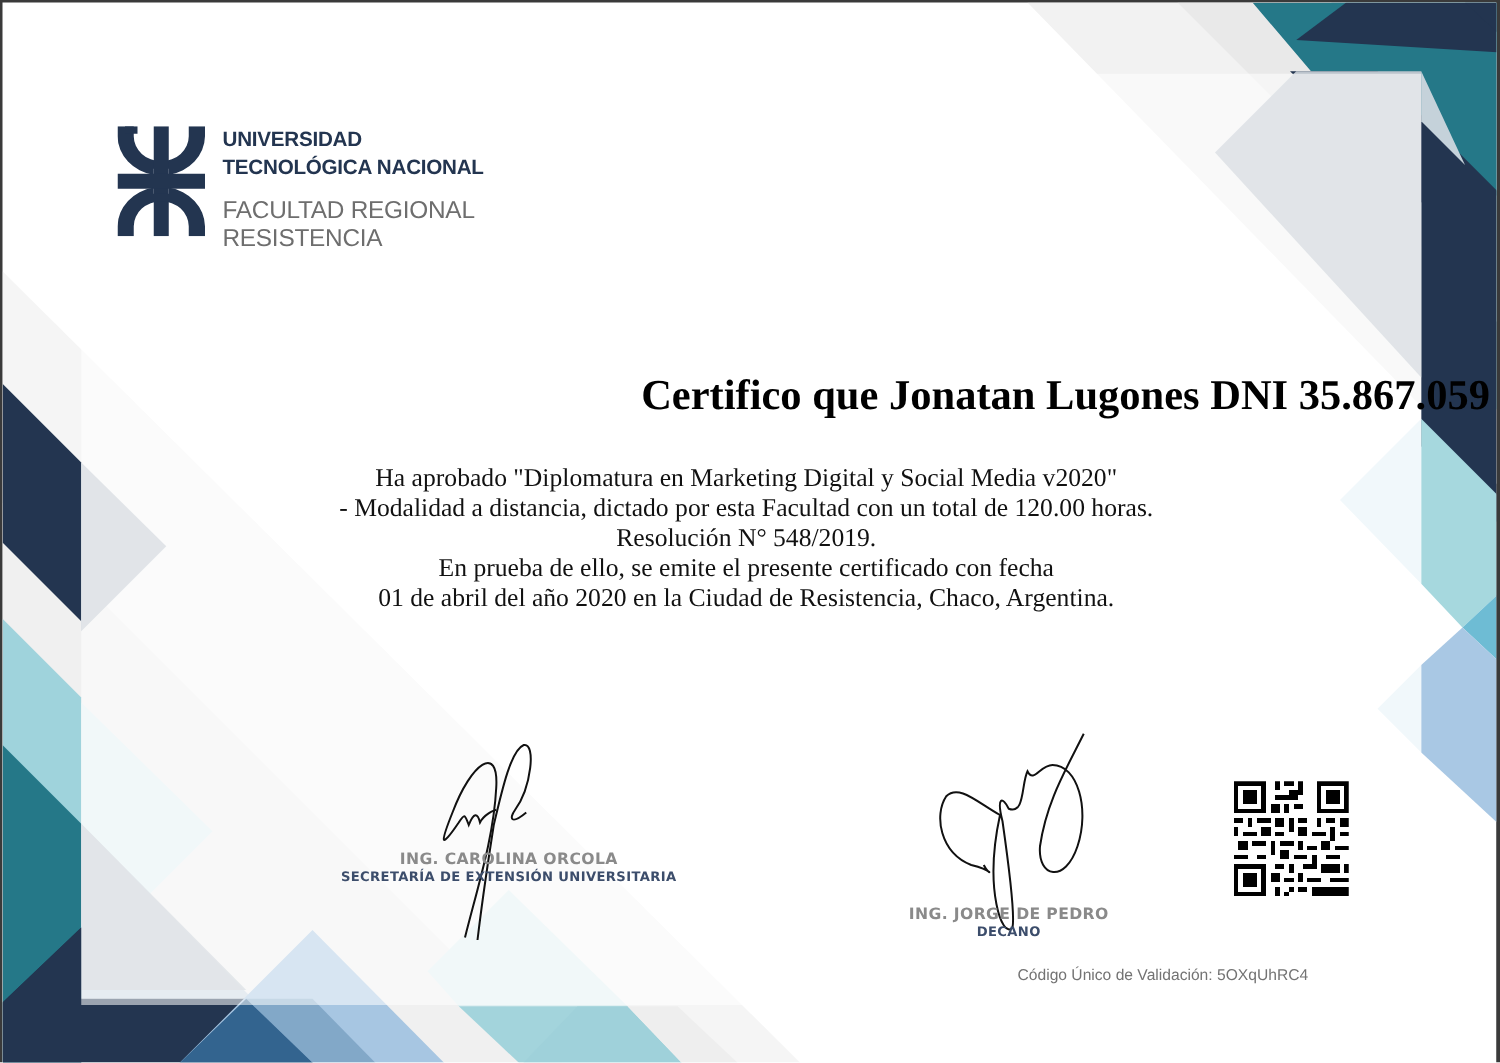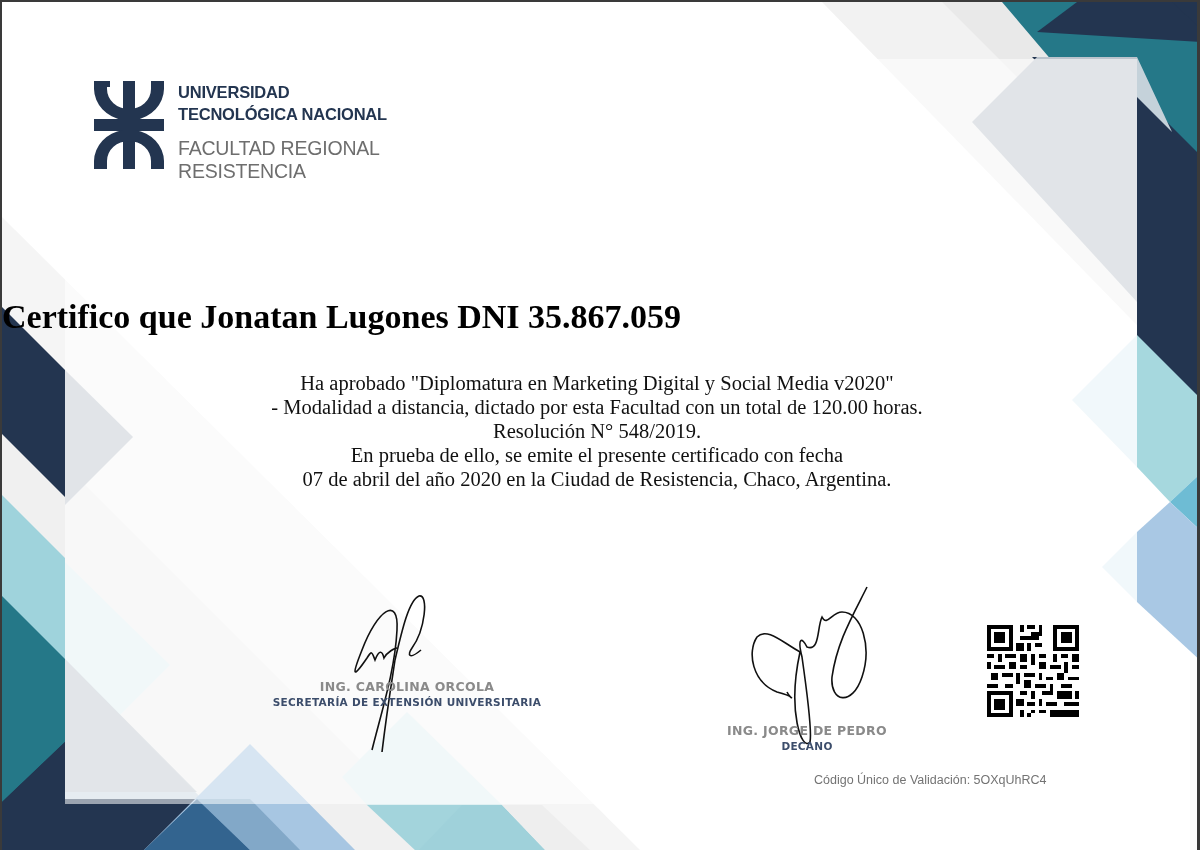--- a/index.html
+++ b/index.html
@@ -11,29 +11,29 @@
   .page {
     position: absolute; left: 0; top: 0; width: 1200px; height: 850px;
     border-left: 2px solid #3a3a3a; border-top: 2px solid #3a3a3a; border-right: 3px solid #3a3a3a;
     box-sizing: border-box; overflow: hidden; background: #fff;
   }
   .deco { position: absolute; left: 0; top: 0; }
   .inner-panel {
     position: absolute; left: 63px; top: 57px; width: 1072px; height: 745px;
     background: rgba(255,255,255,0.55);
   }
-  .logo { position: absolute; left: 92px; top: 79px; display: flex; align-items: flex-start; }
+  .logo { position: absolute; left: 92px; top: 99px; display: flex; align-items: flex-start; }
   .logo-mark { width: 70px; height: 88px; }
   .logo-text { margin-left: 14px; margin-top: 0px; font-family: "Liberation Sans", sans-serif; line-height: 1; }
   .logo-l1, .logo-l2 { color: #233550; font-weight: bold; font-size: 16.5px; line-height: 22px; letter-spacing: -0.2px; }
   .logo-l3, .logo-l4 { color: #6e6e6e; font-size: 19.5px; line-height: 23px; letter-spacing: -0.2px; }
   .logo-l3 { margin-top: 12px; }
 
   .title {
-    position: absolute; left: 0; width: 1190px; top: 296px; text-align: left;
+    position: absolute; left: 0; width: 1190px; top: 296px; text-align: right;
     font-family: "Liberation Serif", serif; font-weight: bold; font-size: 34px; color: #000;
   }
   .body-text {
     position: absolute; left: 0; width: 1190px; top: 369px; text-align: center;
     font-family: "Liberation Serif", serif; font-size: 20.5px; line-height: 24px; color: #111;
   }
   .body-text div { white-space: nowrap; }
 
   .sig-block { position: absolute; text-align: center; font-family: "DejaVu Sans", sans-serif; font-weight: bold; }
   .sig-name { color: #8a8a8a; font-size: 12.5px; letter-spacing: 0.3px; }
@@ -118,21 +118,21 @@
     </div>
   </div>
 
   <div class="title">Certifico que Jonatan Lugones DNI 35.867.059</div>
 
   <div class="body-text">
     <div>Ha aprobado "Diplomatura en Marketing Digital y Social Media v2020"</div>
     <div>- Modalidad a distancia, dictado por esta Facultad con un total de 120.00 horas.</div>
     <div>Resolución N° 548/2019.</div>
     <div>En prueba de ello, se emite el presente certificado con fecha</div>
-    <div>07 de abril del año 2020 en la Ciudad de Resistencia, Chaco, Argentina.</div>
+    <div>01 de abril del año 2020 en la Ciudad de Resistencia, Chaco, Argentina.</div>
   </div>
 
   <svg class="signature" style="left:335px;top:588px" width="110" height="170" viewBox="0 0 110 170">
     <path d="M35,160 C45,120 58,80 60,40 C62,5 40,20 25,60 C15,85 15,90 30,68 C35,60 35,62 38,70 C42,60 45,60 47,68 C50,62 58,58 60,58" fill="none" stroke="#111" stroke-width="1.6"></path>
     <path d="M45,162 C50,120 55,90 58,70 C65,40 72,10 82,6 C92,4 88,40 75,58 C70,65 72,70 84,60" fill="none" stroke="#111" stroke-width="1.6"></path>
   </svg>
   <div class="sig-block sig1">
     <div class="sig-name">ING. CAROLINA ORCOLA</div>
     <div class="sig-role">SECRETARÍA DE EXTENSIÓN UNIVERSITARIA</div>
   </div>

